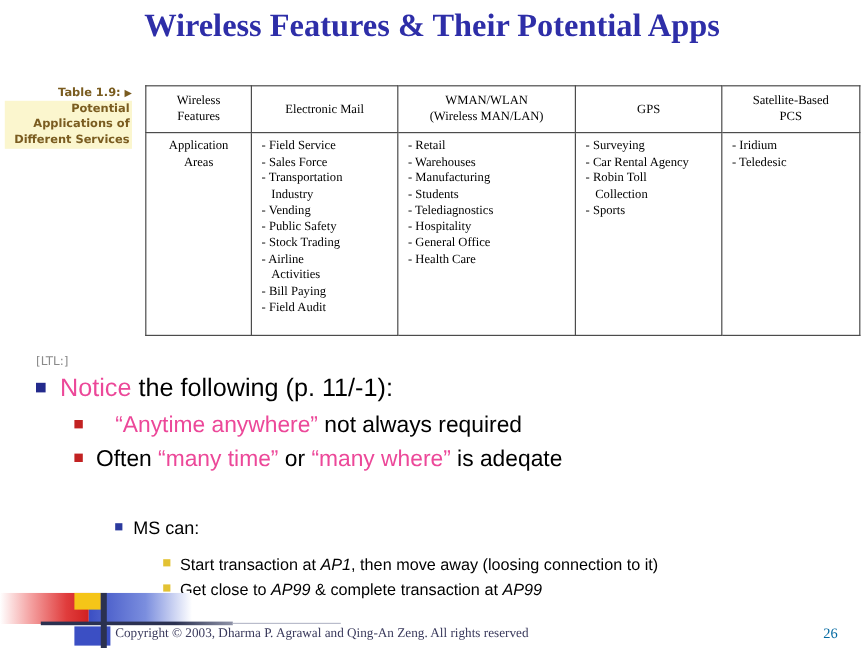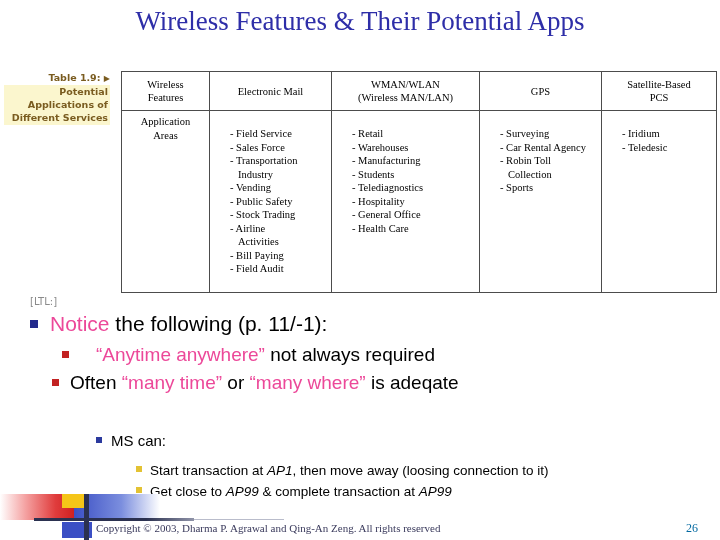--- a/index.html
+++ b/index.html
@@ -16,21 +16,21 @@
   }
 
   
   #slide-title {
     position: absolute;
     top: 6px;
     left: 0;
     width: 720px;
     text-align: center;
     font-family: "Liberation Serif", serif;
-    font-weight: normal;
+    font-weight: bold;
     font-size: 27px;
     color: #2e2ea8;
     letter-spacing: 0px;
     white-space: nowrap;
   }
 
   
   #figure-area {
     position: absolute;
     top: 66px;
@@ -95,21 +95,21 @@
     font-size: 10.5px;
     line-height: 13.5px;
     padding: 4px 3px 4px 8px;
     height: 160px;
   }
   #wireless-table td.col-label {
     text-align: center;
     padding-left: 3px;
   }
   .cell-list {
-    margin: 12px;
+    margin: 0;
     padding: 0;
     list-style: none;
   }
   .cell-list li {
     white-space: pre-line;
     padding-left: 8px;
     text-indent: -8px;
   }
 
   
@@ -171,21 +171,21 @@
   .lvl1-text { font-size: 21px; color: #000000; }
   .lvl2-text { font-size: 19px; color: #000000; }
   .lvl3-text { font-size: 15px; color: #000000; }
   .lvl4-text { font-size: 13.5px; color: #000000; }
 
   .blue { color: #ec4899; }
   .ital { font-style: italic; }
 
   #row-notice   { left: 30px;  top: 16px; }
   #row-anytime  { left: 62px;  top: 48px; gap: 16px; }
-  #row-often    { left: 52px;  top: 76px; }
+  #row-often    { left: 62px;  top: 76px; }
   #row-perm     { left: 96px;  top: 112px; }
   #row-mscan    { left: 96px;  top: 136px; }
   #row-start    { left: 136px; top: 167px; }
   #row-getclose { left: 136px; top: 188px; }
 
   
   #footer-deco {
     position: absolute;
     left: 0;
     top: 494px;

